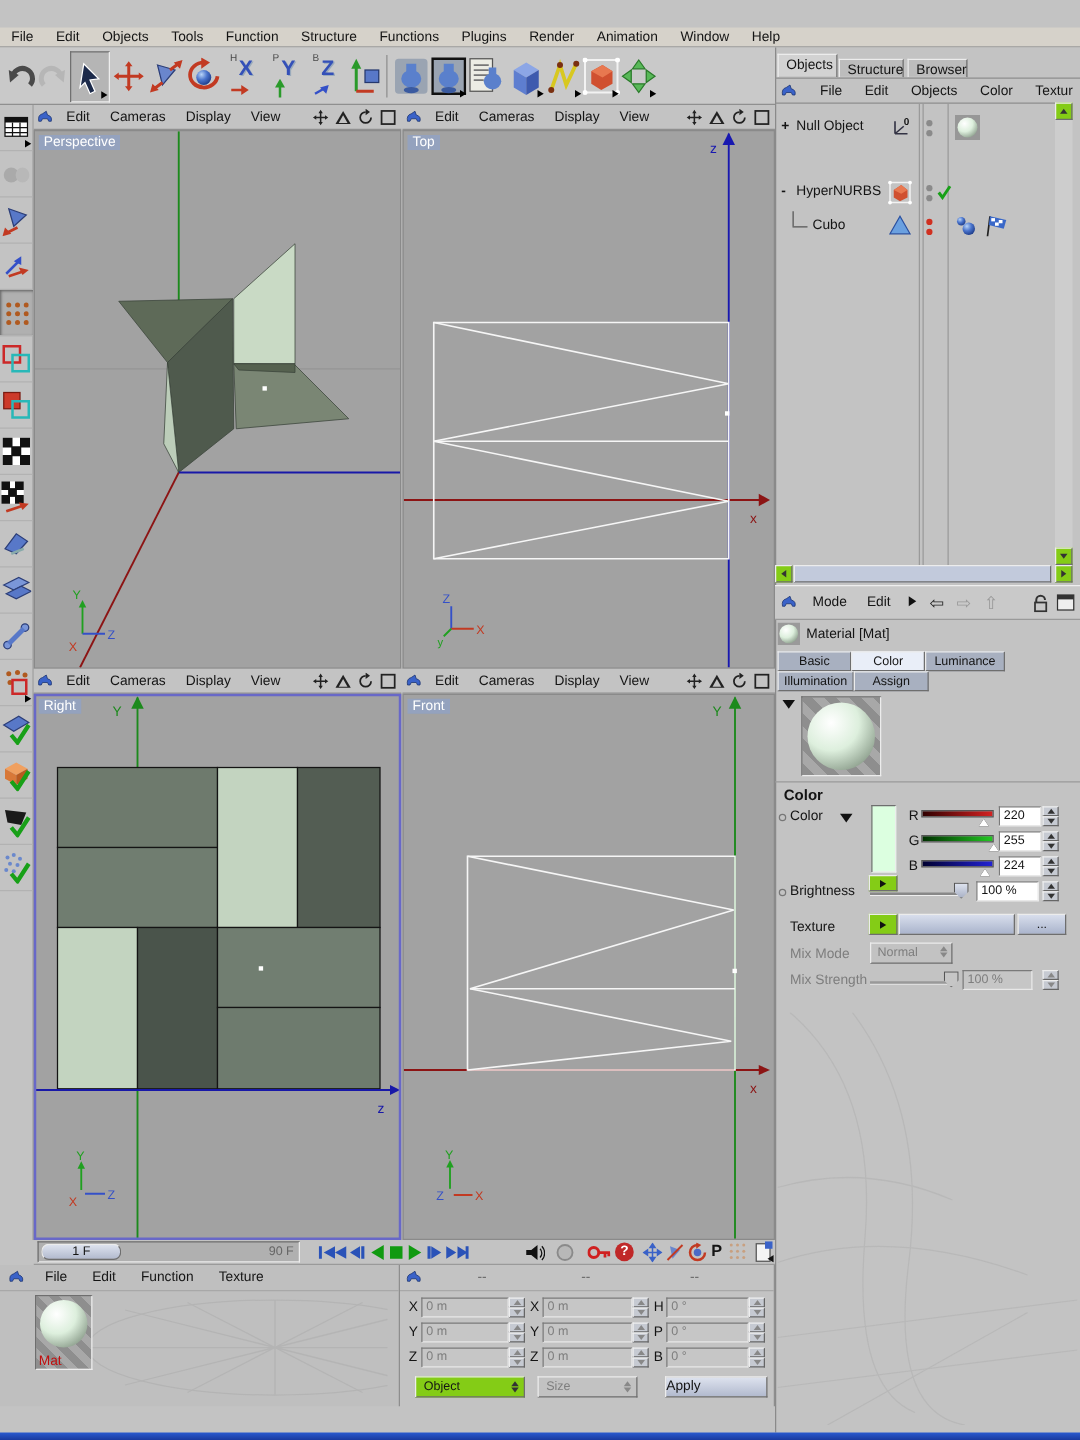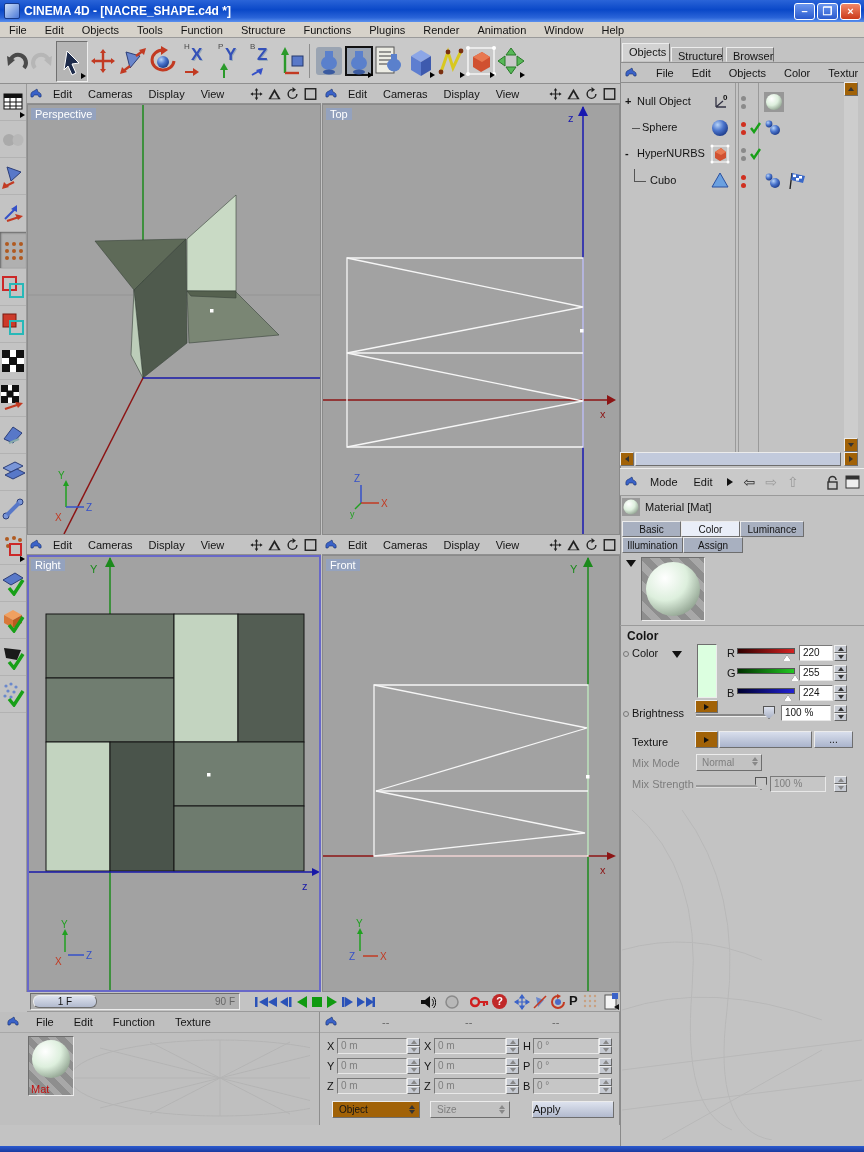--- a/index.html
+++ b/index.html
@@ -33,21 +33,21 @@
   .vpb{position:relative;background:#a2a2a2;border:1px solid #8a8a8a;box-sizing:border-box}
   .activeborder{outline:2px solid #6868c8;outline-offset:-2px}
   .viewlabel{position:absolute;left:3px;top:3px;background:rgba(146,162,192,.92);color:#fff;padding:0 4px;font-size:11px}
   .rpanel{left:620px;top:38px;width:244px;height:1108px;background:#c3c3c3;border-left:1px solid #8a8a8a;box-sizing:border-box}
   .tab{position:absolute;box-sizing:border-box;border:1px solid;border-color:#ececec #6e6e6e #c3c3c3 #ececec;
        background:#bcbcbc;padding:2px 6px;font-size:11px}
   .tab.active{background:#d2d2d2;font-weight:normal}
   .ommenu span{padding:0 9px}
   .sepv{position:absolute;width:1px;background:#9a9a9a}
   .dot{position:absolute;width:5px;height:5px;border-radius:50%}
-  .raised{border:1px solid;border-color:#ececec #6e6e6e #6e6e6e #ececec;background:#a16207;box-sizing:border-box}
+  .raised{border:1px solid;border-color:#ececec #6e6e6e #6e6e6e #ececec;background:#84cc16;box-sizing:border-box}
   .sunken{border:1px solid;border-color:#6e6e6e #ececec #ececec #6e6e6e;box-sizing:border-box}
   .field{position:absolute;background:#fff;border:1px solid;border-color:#7a7a7a #e8e8e8 #e8e8e8 #7a7a7a;
     font-size:10px;padding:1px 3px;box-sizing:border-box}
   .gfield{background:#c6c6c6;color:#7e7e7e}
   .stepper{position:absolute;width:13px;display:flex;flex-direction:column;box-sizing:border-box}
   .stepper .half{flex:1;background:#c6cad2;border:1px solid;border-color:#eee #666 #666 #eee;
     display:flex;align-items:center;justify-content:center;box-sizing:border-box}
   .tup{width:0;height:0;border-left:3px solid transparent;border-right:3px solid transparent;border-bottom:4px solid #333}
   .tdn{width:0;height:0;border-left:3px solid transparent;border-right:3px solid transparent;border-top:4px solid #333}
   .gray .tup{border-bottom-color:#888}.gray .tdn{border-top-color:#888}
@@ -96,29 +96,20 @@
         <rect x="2" y="2" width="12" height="12" fill="none" stroke="#222" stroke-width="1.6"></rect>
       </symbol>
     <symbol id="dog" viewBox="0 0 14 12">
       <path d="M2 9 Q1 4 5 3 L8 1 L9 4 Q13 5 12 9 L10 9 L9 7 L5 7 L4 9 Z" fill="#3a62c8" stroke="#18306e" stroke-width="0.6"></path>
     </symbol>
   </defs>
 </svg>
 
 <div id="app">
 
-  <div class="abs titlebar">
-    <span style="width:14px;height:14px;margin-right:4px;border-radius:2px;background:linear-gradient(135deg,#cfe0f8,#4a78d8);border:1px solid #183a8a"></span>
-    <span>CINEMA 4D - [NACRE_SHAPE.c4d *]</span>
-    <span style="margin-left:auto;display:flex;padding-right:3px">
-      <span class="wbtn">–</span>
-      <span class="wbtn">❐</span>
-      <span class="wbtn close">×</span>
-    </span>
-  </div>
 
   <div class="abs menubar">
     <span>File</span>
     <span>Edit</span>
     <span>Objects</span>
     <span>Tools</span>
     <span>Function</span>
     <span>Structure</span>
     <span>Functions</span>
     <span>Plugins</span>
@@ -667,42 +658,20 @@
       <span class="dot" style="left:121px;top:5px;background:#8a8a8a"></span>
       <span class="dot" style="left:121px;top:13px;background:#8a8a8a"></span>
       <span class="abs" style="left:144px;top:1px">
         <svg width="20" height="20">
             <rect width="20" height="20" fill="#979797"></rect>
             <circle cx="10" cy="10" r="8" fill="url(#gmat)"></circle>
           </svg>
         </span>
     </div>
 
-    <div class="abs" style="left:0;top:34px;width:224px;height:24px">
-      <span class="abs" style="left:12px;top:11px;width:8px;height:1px;background:#555"></span>
-      <span class="abs" style="left:22px;top:4px">Sphere</span>
-      <span class="abs" style="left:91px;top:2px">
-        <svg width="18" height="18">
-            <circle cx="9" cy="9" r="8" fill="url(#gball)"></circle>
-          </svg>
-        </span>
-      <span class="dot" style="left:121px;top:5px;background:#d03020"></span>
-      <span class="dot" style="left:121px;top:13px;background:#d03020"></span>
-      <span class="abs" style="left:129px;top:4px">
-        <svg width="13" height="13">
-            <path d="M2 7 L5 11 L11 2" fill="none" stroke="#18a018" stroke-width="2.4"></path>
-          </svg>
-        </span>
-      <span class="abs" style="left:144px;top:2px">
-        <svg width="18" height="18">
-            <circle cx="5" cy="5" r="3.4" fill="url(#gball)"></circle>
-            <circle cx="11" cy="11" r="5" fill="url(#gball)"></circle>
-          </svg>
-        </span>
-    </div>
 
     <div class="abs" style="left:0;top:60px;width:224px;height:24px">
       <span class="abs" style="left:5px;top:4px;font-weight:bold">-</span>
       <span class="abs" style="left:17px;top:4px">HyperNURBS</span>
       <span class="abs" style="left:90px;top:1px">
         <svg width="20" height="20">
             <rect x="2" y="2" width="16" height="16" fill="none" stroke="#f2f2f2" stroke-width="1.2"></rect>
             <path d="M5 8 L11 4 L16 8 L16 14 L10 17 L5 14 Z" fill="#d05030"></path>
             <path d="M5 8 L11 4 L16 8 L11 11 Z" fill="#e87850"></path>
             <circle cx="2" cy="2" r="1.5" fill="#fff"></circle>

